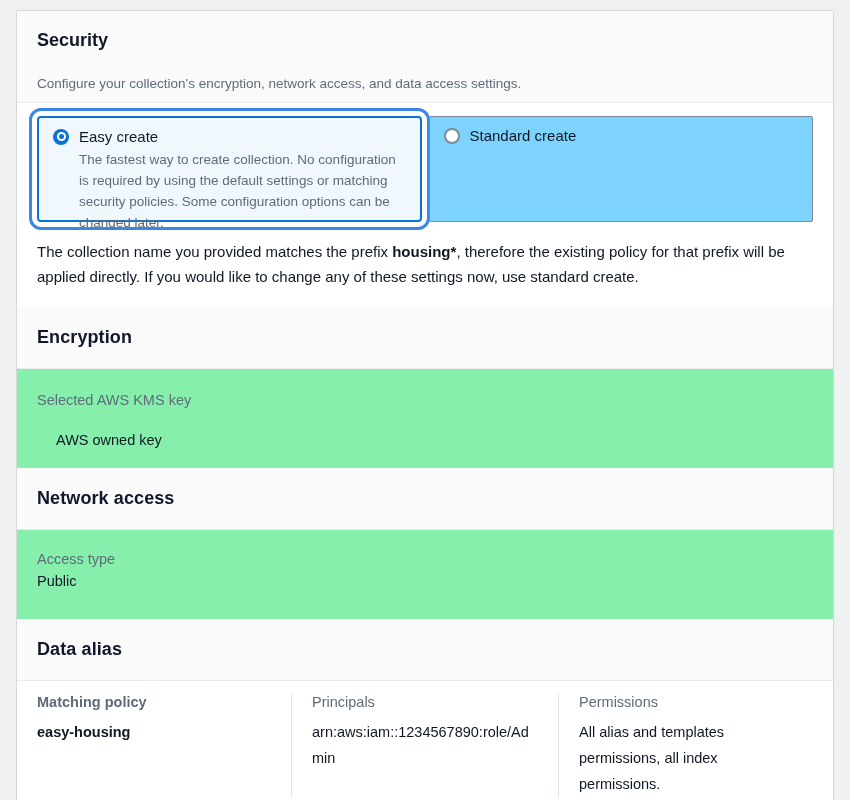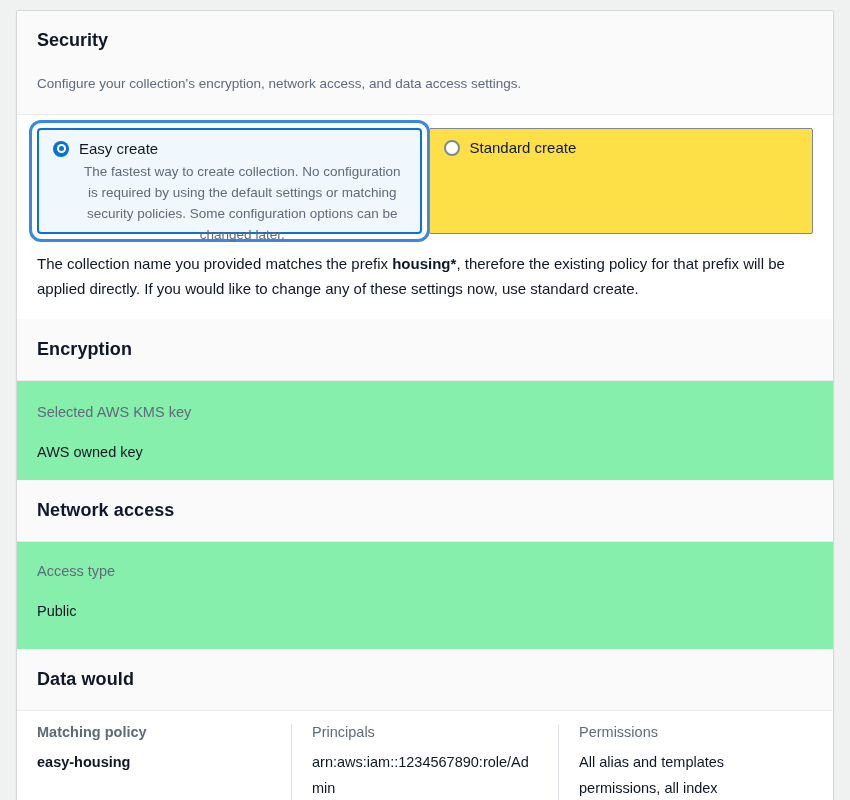--- a/index.html
+++ b/index.html
@@ -18,38 +18,38 @@
     border-radius:2px;
     box-shadow:0 1px 1px rgba(0,28,36,.12);
   }
   
   .strip {
     background:#fafafa;
     border-bottom:1px solid #e9ebed;
     padding:20px 20px;
   }
   .strip h2 { font-size:18px; font-weight:700; color:#0f172a; letter-spacing:.1px; }
-  .strip-top { padding:19px 20px 23px; }
+  .strip-top { padding:19px 20px 11px; }
   .strip-top h1 { font-size:18px; font-weight:700; color:#101826; margin-bottom:5px; }
   .strip-top .sub { font-size:13.5px; color:#5f6b7a;margin-top:25px; }
 
   
   .create-area { padding:13px 20px 18px; background:#fff; }
-  .tiles { display:flex; gap:7px;text-align:center; }
+  .tiles { display:flex; gap:7px; }
   .tile-col { flex:1; min-width:0; }
   .focus-ring {
     border:3px solid #3a87e8;
     border-radius:12px;
     padding:5px;
     margin:-8px;
   }
   .tile {
     height:106px;
     padding:10px 14px;
-    background:#fde047;
+    background:#7dd3fc;
   }
   .tile.selected {
     background:#f1f8fd;
     border:2px solid #0972d3;
     border-radius:4px;
   }
   .tile.standard {
     border:1px solid #7d8998;
     border-radius:2px;
   }
@@ -81,22 +81,22 @@
     max-width:786px;
   }
   .note strong { font-weight:700; }
 
   
   .kv-block { background:#86efac; }
   .kv-enc { padding:23px 20px 20px; }
   .kv-net { padding:21px 20px 30px; }
   .kv-label { font-size:14.5px; color:#5f6b7a; }
   .kv-value { font-size:14.5px; color:#101826; }
-  .kv-enc .kv-value { margin-top:24px; }
-  .kv-net .kv-value { margin-top:24px; }
+  .kv-enc .kv-value { margin-top:24px;margin-left:19px; }
+  .kv-net .kv-value { margin-top:6px; }
 
   
   .cols { display:flex; padding:13px 20px 21px; background:#fff; }
   .col { padding-right:20px; }
   .col + .col { border-left:1px solid #dfe3e7; padding-left:20px; }
   .col-1 { width:254px;font-weight:bold; }
   .col-2 { width:267px; }
   .col-3 { flex:1; }
   .col .kv-label { margin-bottom:9px; }
   .col .kv-value { line-height:26px; }
@@ -152,21 +152,21 @@
 
   <div class="strip">
     <h2>Network access</h2>
   </div>
   <div class="kv-block kv-net">
     <div class="kv-label">Access type</div>
     <div class="kv-value">Public</div>
   </div>
 
   <div class="strip">
-    <h2>Data would</h2>
+    <h2>Data alias</h2>
   </div>
   <div class="cols">
     <div class="col col-1">
       <div class="kv-label">Matching policy</div>
       <div class="kv-value">easy-housing</div>
     </div>
     <div class="col col-2">
       <div class="kv-label">Principals</div>
       <div class="kv-value">arn:aws:iam::1234567890:role/Admin</div>
     </div>

